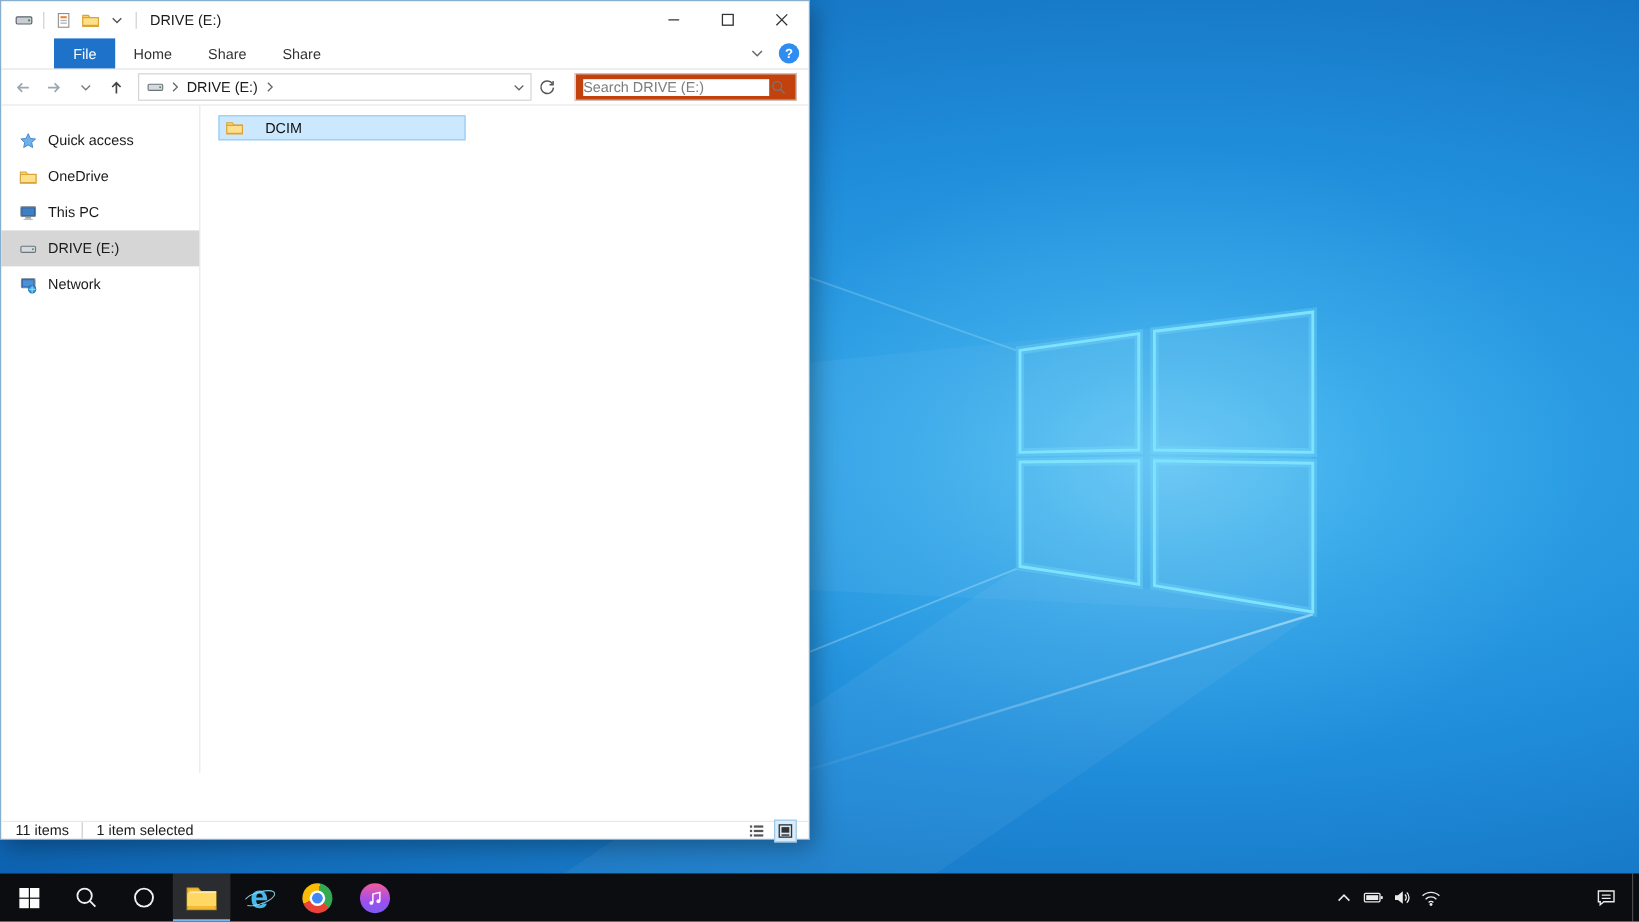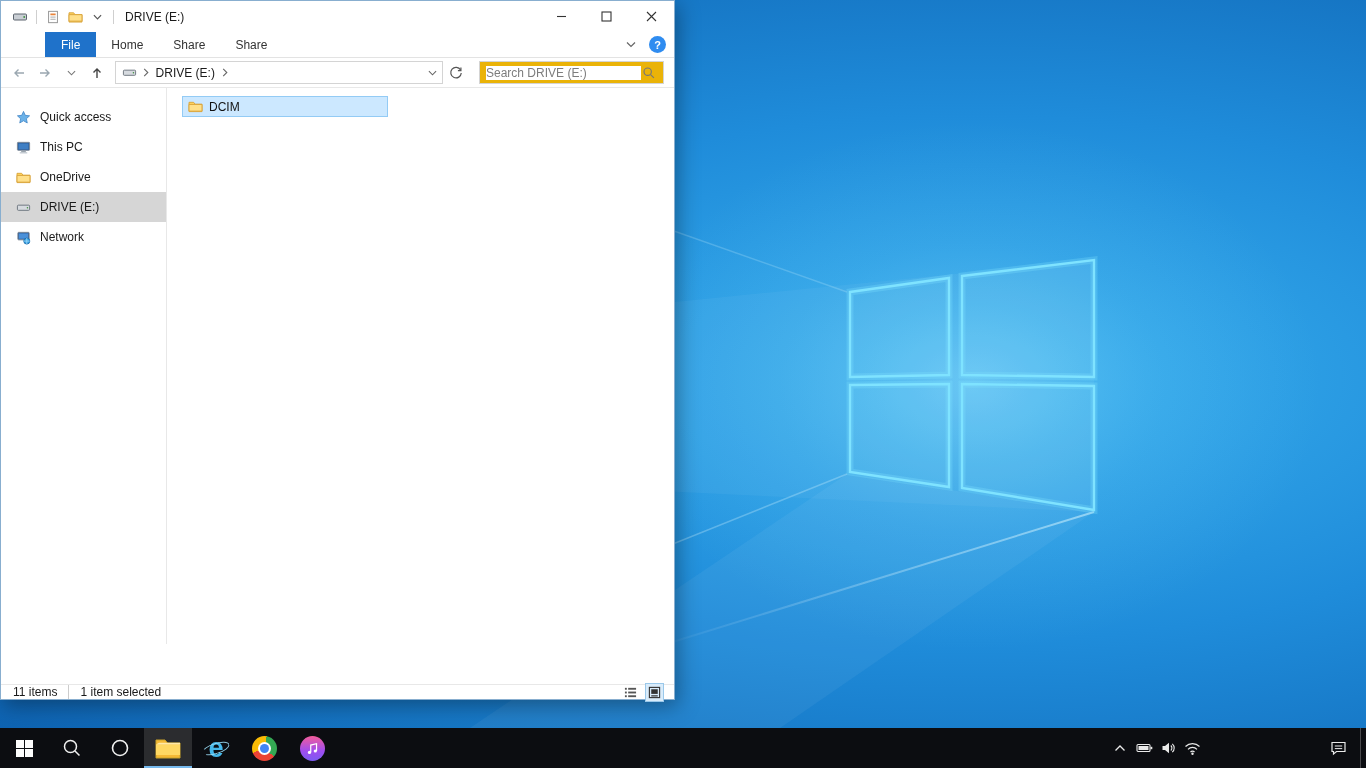--- a/index.html
+++ b/index.html
@@ -31,32 +31,32 @@
   .help-btn { width:17px; height:17px; border-radius:50%; background:#2f8cf0; color:#fff; font-size:11px; font-weight:bold; display:flex; align-items:center; justify-content:center; border:none; font-family:inherit; }
 
   .addrrow { height:30px; display:flex; align-items:center; padding:0 10px 0 6px; border-bottom:1px solid #e8e8e8; gap:1px; flex:none; }
   .nav-btn { width:25px; height:24px; display:flex; align-items:center; justify-content:center; border:none; background:none; color:#444; }
   .nav-btn.dim { color:#9aa7b0; }
   .addressbox { width:330px; height:23px; border:1px solid #d4d4d4; display:flex; align-items:center; padding-left:6px; gap:5px; font-size:12px; color:#1a1a1a; background:#fff; margin-left:4px; }
   .crumb { padding:2px 2px; cursor:default; }
   .crumb-sep { color:#666; }
   .addr-caret { margin-left:auto; width:20px; height:100%; border:none; background:none; color:#666; display:flex; align-items:center; justify-content:center; }
   .refresh-btn { width:24px; height:24px; border:none; background:none; color:#555; display:flex; align-items:center; justify-content:center; }
-  .searchbox { margin-left:10px; flex:1; height:23px; border:1px solid #d4d4d4; display:flex; align-items:center; padding:0 6px; background:#eab308; }
+  .searchbox { margin-left:10px; flex:1; height:23px; border:1px solid #d4d4d4; display:flex; align-items:center; padding:0 6px; background:#c2410c; }
   .searchbox input { flex:1; border:none; outline:none; font-size:12px; color:#333; font-family:inherit; min-width:0; }
   .searchbox input::placeholder { color:#7d7d7d; }
 
   .wbody { flex:1; display:flex; min-height:0; }
   .sidebar { width:166px; border-right:1px solid #e8e8e8; padding-top:14px; flex:none; }
   .side-item { height:30px; display:flex; align-items:center; gap:9px; padding-left:14px; font-size:12px; color:#1a1a1a; cursor:default; }
   .side-item.selected { background:#d6d6d6; }
   .icon16 { width:16px; height:16px; flex:none; display:flex; align-items:center; justify-content:center; }
 
   .main { flex:1; padding:8px 0 0 15px; }
-  .file-item { width:206px; height:21px; background:#cce8ff; border:1px solid #93cbf5; display:flex; align-items:center; gap:6px; padding:0 4px; font-size:12px; color:#111; cursor:default; }
+  .file-item { width:206px; height:21px; background:#cce8ff; border:1px solid #93cbf5; display:flex; align-items:center; gap:18px; padding:0 4px; font-size:12px; color:#111; cursor:default; }
 
   .statusbar { height:15px; border-top:1px solid #e8e8e8; display:flex; align-items:center; padding:0 10px 0 12px; font-size:12px; color:#1a1a1a; flex:none;margin-top:40px; }
   .sb-sep { width:1px; height:14px; background:#ccc; margin:0 11px; }
   .sb-views { margin-left:auto; display:flex; gap:5px; }
   .view-btn { width:19px; height:19px; display:flex; align-items:center; justify-content:center; border:1px solid transparent; background:none; color:#555; }
   .view-btn.active { background:#d9ecfb; border-color:#9ac8ea; color:#333; }
 
   
   .taskbar { position:absolute; left:0; bottom:0; width:100%; height:40px; background:#0c0d11; display:flex; align-items:stretch; z-index:5; }
   .task-btn { width:48px; display:flex; align-items:center; justify-content:center; background:none; border:none; position:relative; }
@@ -243,37 +243,37 @@
         <div class="side-item">
           <span class="icon16">
             <svg width="15" height="15" viewBox="0 0 16 16">
                 <path d="M8 1.5 L9.9 5.7 L14.5 6.2 L11.1 9.3 L12 13.8 L8 11.5 L4 13.8 L4.9 9.3 L1.5 6.2 L6.1 5.7 Z" fill="#6cb2e8" stroke="#3c82c4" stroke-width="0.8"></path>
               </svg>
           </span>
           <span>Quick access</span>
         </div>
         <div class="side-item">
           <span class="icon16">
+            <svg width="15" height="13" viewBox="0 0 16 14">
+                <path d="M1 2.5 h5 l1.5 2 H15 v8 H1 Z" fill="#ffd45e" stroke="#d9a43b"></path>
+                <path d="M1 4.8 H15 v7.2 H1 Z" fill="#ffe08a" stroke="#d9a43b"></path>
+              </svg>
+          </span>
+          <span>OneDrive</span>
+        </div>
+        <div class="side-item">
+          <span class="icon16">
             <svg width="15" height="15" viewBox="0 0 16 16">
                 <rect x="1.5" y="2.5" width="13" height="8.5" rx="0.8" fill="#2d5f9e" stroke="#7d8894"></rect>
                 <rect x="2.8" y="3.8" width="10.4" height="6" fill="#3f7fc4"></rect>
                 <rect x="5.5" y="11.5" width="5" height="1.6" fill="#9aa4ad"></rect>
                 <rect x="4" y="13.1" width="8" height="1.2" fill="#b8c0c8"></rect>
               </svg>
           </span>
           <span>This PC</span>
-        </div>
-        <div class="side-item">
-          <span class="icon16">
-            <svg width="15" height="13" viewBox="0 0 16 14">
-                <path d="M1 2.5 h5 l1.5 2 H15 v8 H1 Z" fill="#ffd45e" stroke="#d9a43b"></path>
-                <path d="M1 4.8 H15 v7.2 H1 Z" fill="#ffe08a" stroke="#d9a43b"></path>
-              </svg>
-          </span>
-          <span>OneDrive</span>
         </div>
         <div class="side-item selected">
           <span class="icon16">
             <svg width="15" height="15" viewBox="0 0 16 16">
                 <rect x="1.5" y="5.5" width="13" height="5.5" rx="1" fill="#d6dadf" stroke="#6b737d"></rect>
                 <circle cx="12.2" cy="8.2" r="0.8" fill="#3f8f3f"></circle>
               </svg>
           </span>
           <span>DRIVE (E:)</span>
         </div>

